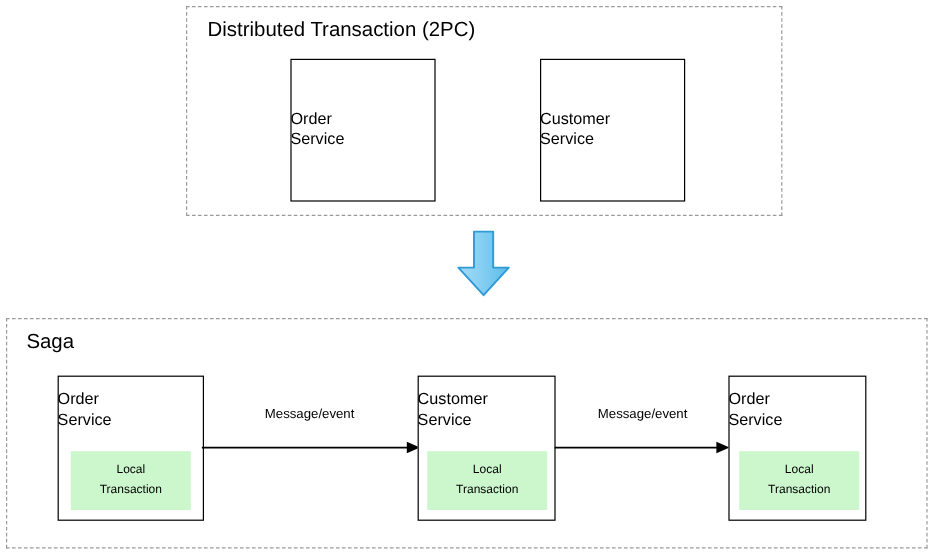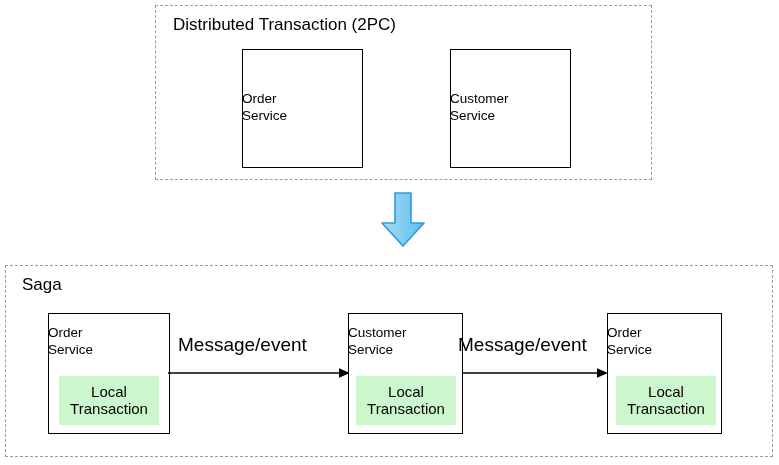--- a/index.html
+++ b/index.html
@@ -56,33 +56,34 @@
   .local-tx {
     position: absolute;
     background: #ccf7cc;
     box-sizing: border-box;
     display: flex;
     align-items: center;
     justify-content: center;
   }
   .local-tx span {
     text-align: center;
-    font-size: 15px;
+    font-size: 10px;
     line-height: 16.5px;
     color: #000000;
     white-space: pre-line;
   }
 
   
   .connector {
     position: absolute;
   }
   .edge-label {
     position: absolute;
-    font-size: 19px;
+    text-align: center;
+    font-size: 11px;
     line-height: 16px;
     color: #000000;
     white-space: nowrap;
   }
 
   .big-arrow {
     position: absolute;
   }
 </style>
 </head>

